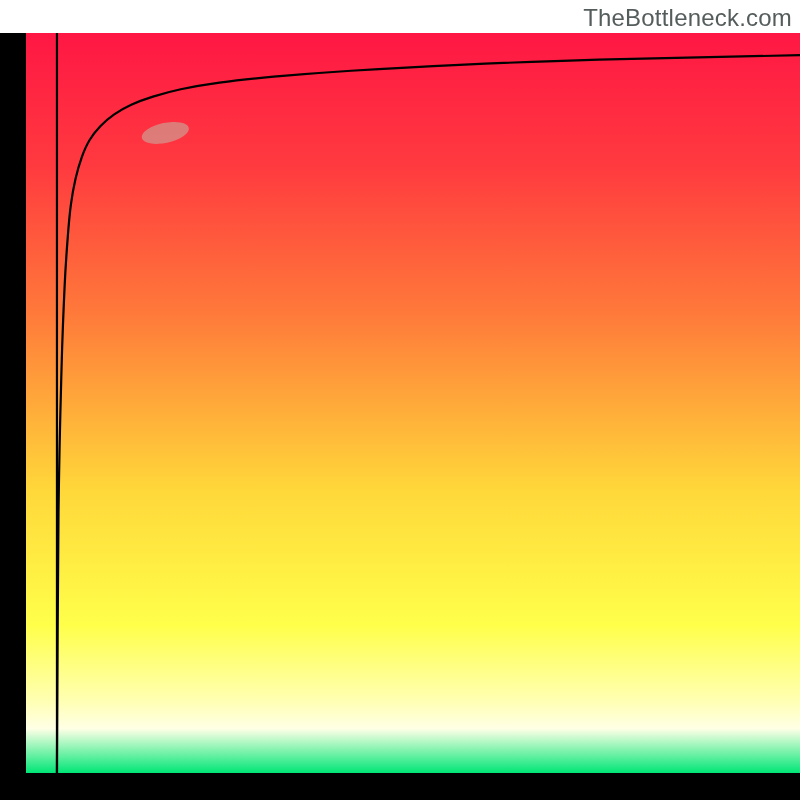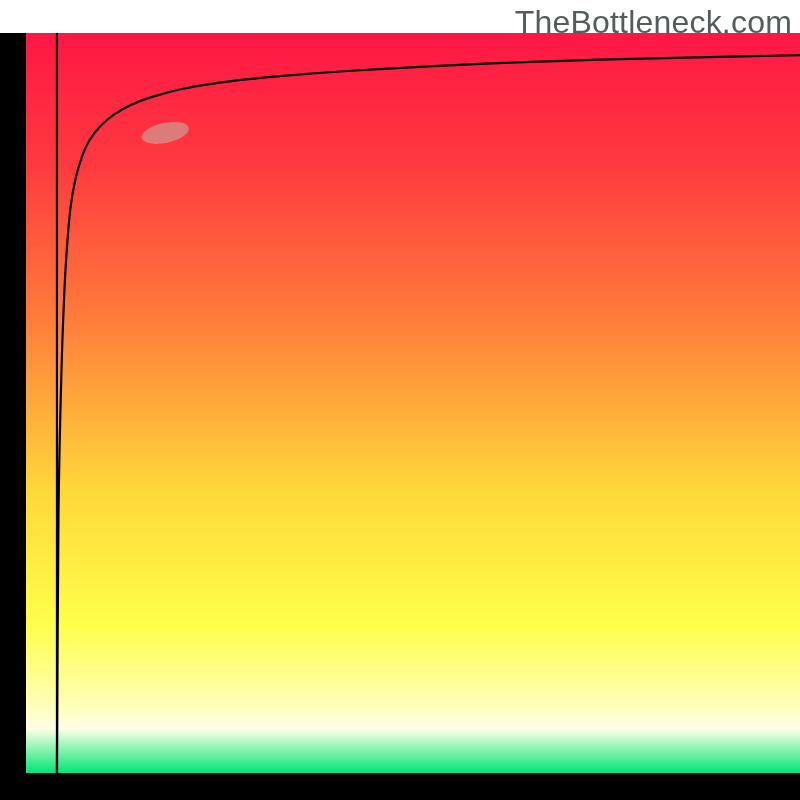--- a/index.html
+++ b/index.html
@@ -7,21 +7,21 @@
   .wrap {
     position: relative;
     width: 800px;
     height: 800px;
   }
   .attribution {
     position: absolute;
     top: 4px;
     right: 8px;
     font-family: "Helvetica Neue", Helvetica, Arial, sans-serif;
-    font-size: 32px;
+    font-size: 24px;
     font-weight: 500;
     color: #555c5c;
     letter-spacing: 0.2px;
   }
   svg.plot {
     position: absolute;
     left: 0; top: 0;
     width: 800px; height: 800px;
   }
 </style>

